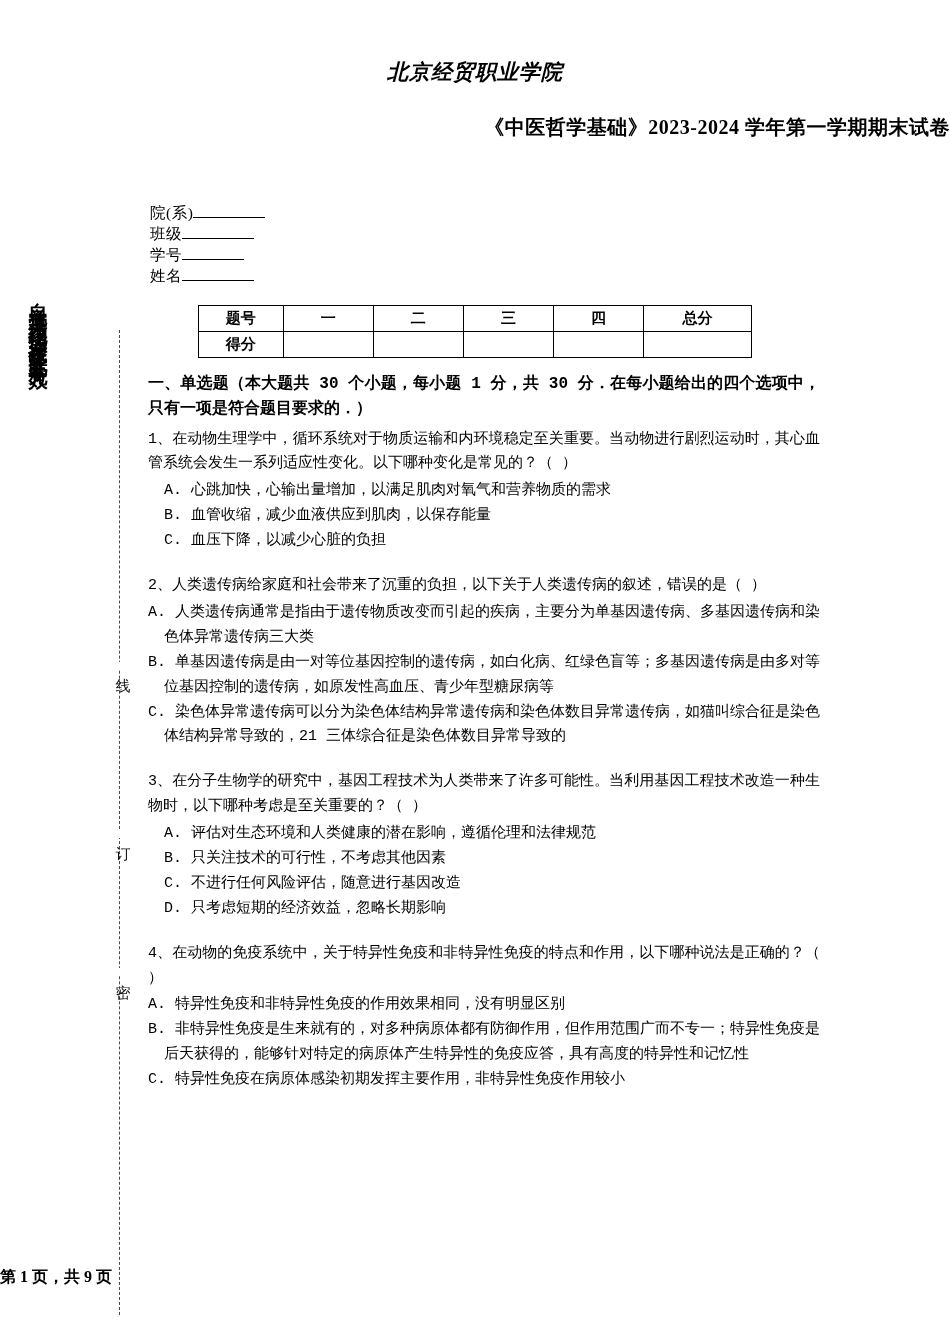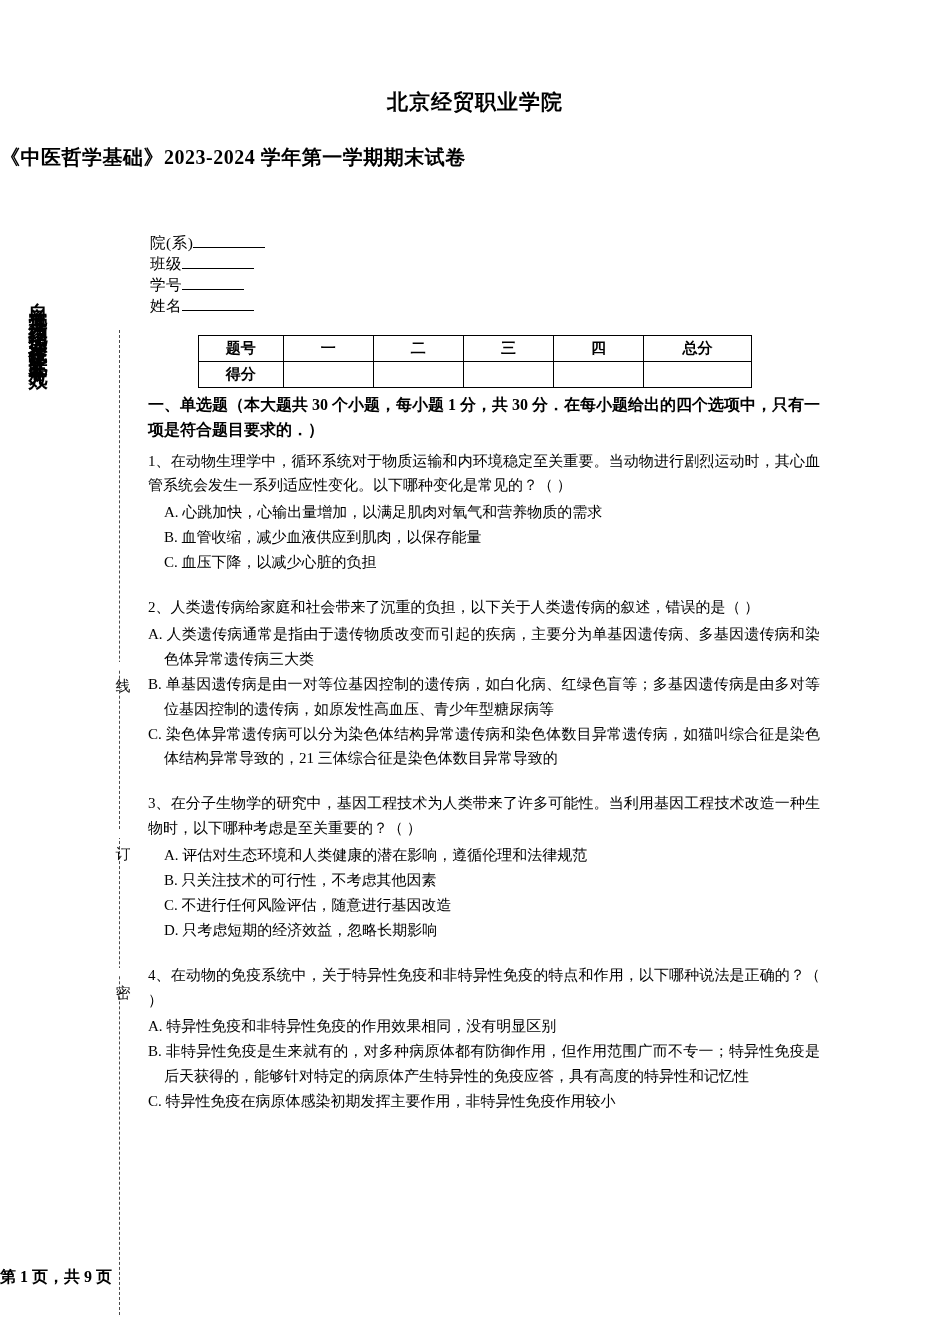--- a/index.html
+++ b/index.html
@@ -62,25 +62,26 @@
   .dash-label.l1 { top: 662px; }
   .dash-label.l2 { top: 830px; }
   .dash-label.l3 { top: 968px; }
 
   
   .doc-title {
     text-align: center;
     font-size: 21px;
     font-weight: 700;
     margin: 0;
-    padding-top: 88px;
+    padding-top: 58px;
     letter-spacing: 1px;
+    font-style: italic;
   }
   .doc-subtitle {
-    text-align: left;
+    text-align: right;
     font-size: 20px;
     font-weight: 700;
     margin: 0;
     padding-top: 28px;
     letter-spacing: 0.5px;
   }
 
   
   .fill-row {
     margin: 62px 0 0 0;
@@ -114,24 +115,25 @@
     padding: 1px 0;
   }
   .score-table td.label { width: 92px; }
   .score-table td.col { width: 98px; }
   .score-table td.total { width: 118px; }
 
   
   .content {
     position: absolute;
     left: 148px;
-    top: 393px;
+    top: 372px;
     width: 672px;
     font-size: 15.3px;
     line-height: 1.62;
+    font-family: Liberation Mono, monospace;
   }
   .section-head {
     font-weight: 700;
     font-size: 16px;
     line-height: 1.55;
     margin: 0 0 6px 0;
     text-align: justify;
   }
   .q {
     margin: 0 0 2px 0;

